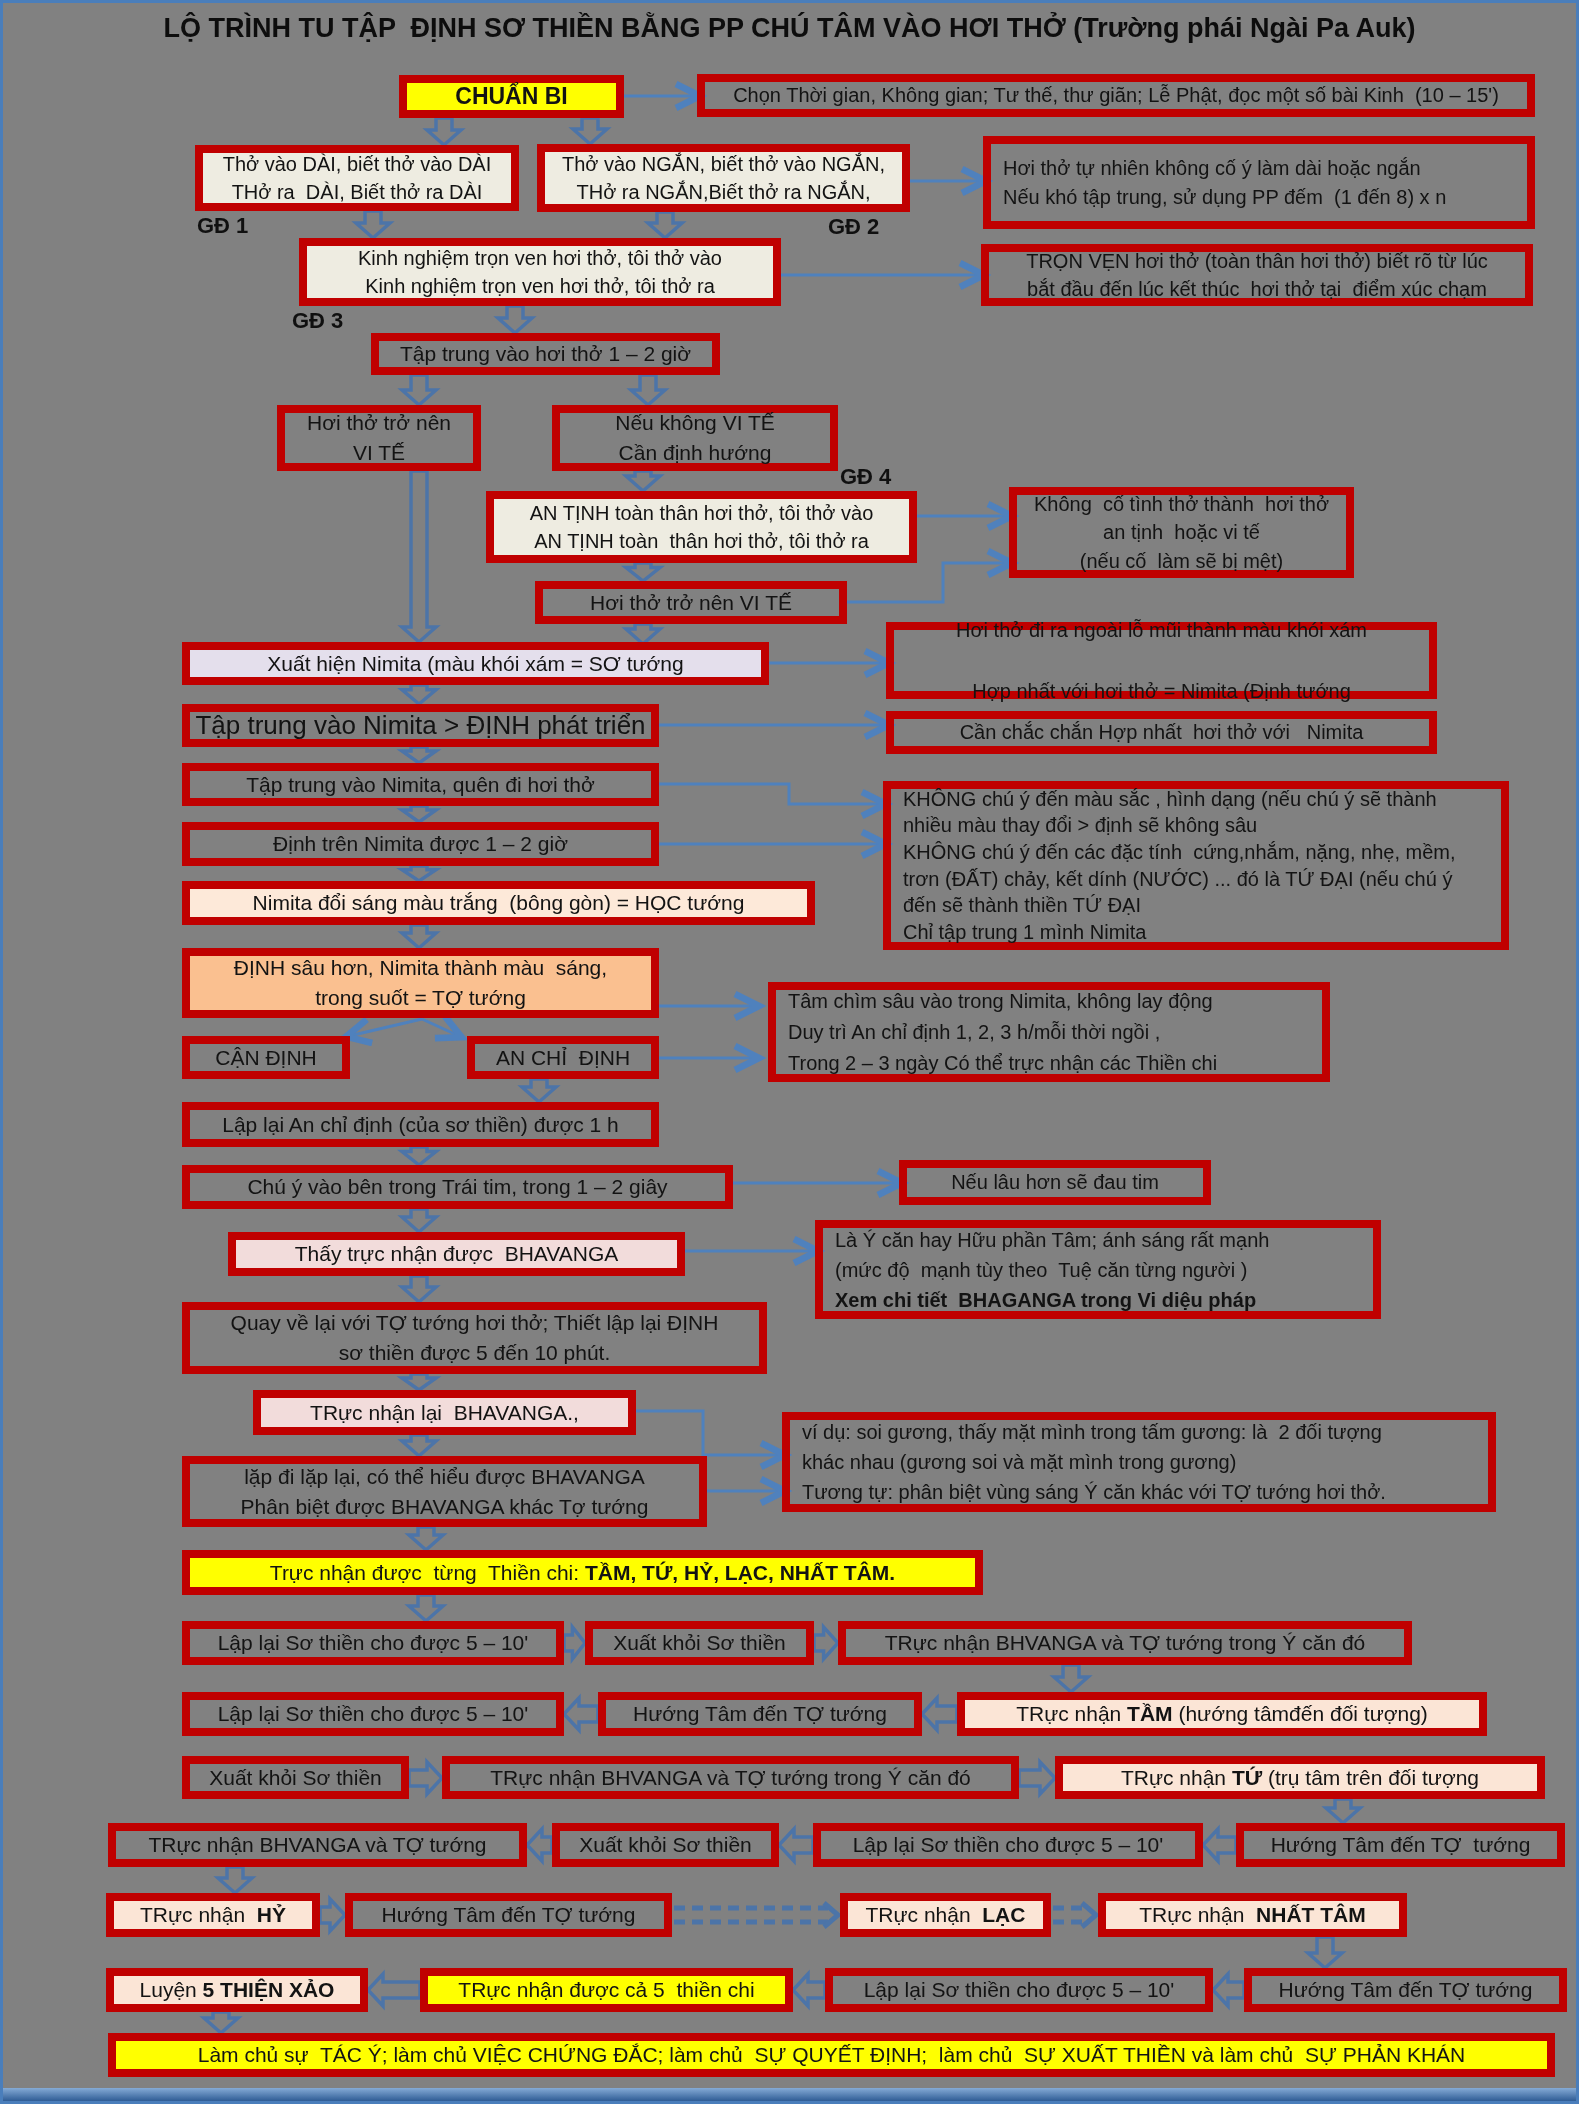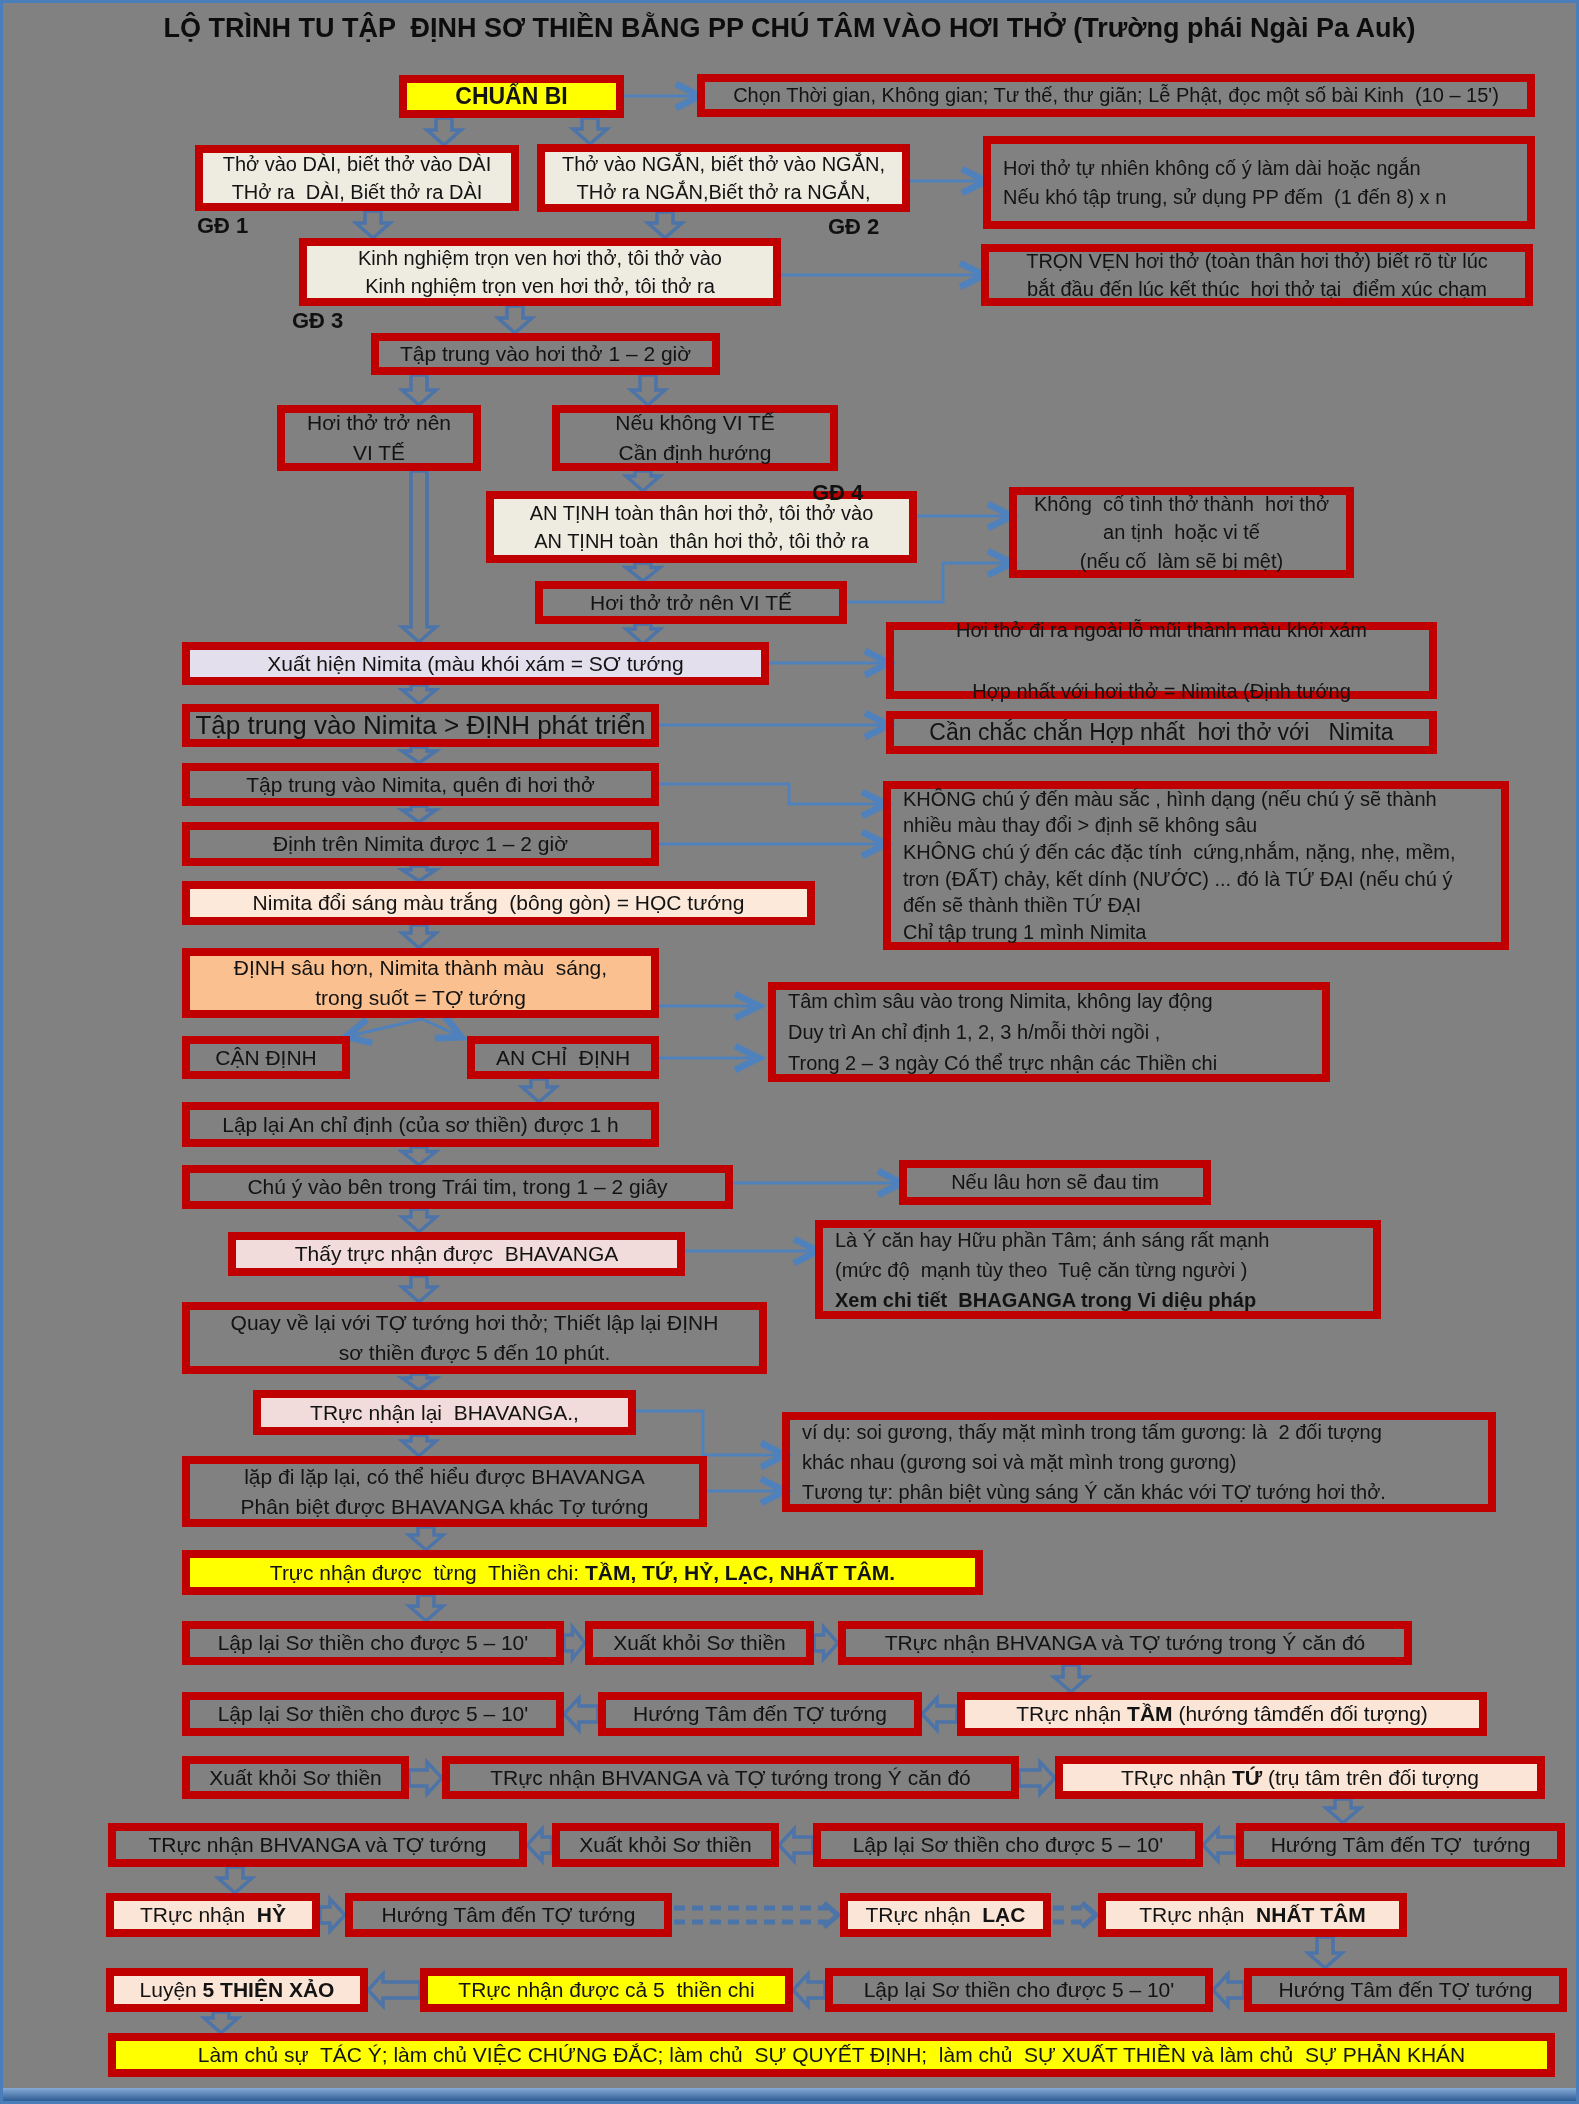--- a/index.html
+++ b/index.html
@@ -153,21 +153,21 @@
       <div class="box" style="left: 179px; top: 639px; width: 587px; height: 43px; background: rgb(228, 223, 236); font-size: 21px; border-color: rgb(192, 0, 0);">
         <div class="line"><span>Xuất hiện Nimita (màu khói xám = SƠ tướng</span></div>
       </div>
       <div class="box" style="left: 883px; top: 619px; width: 551px; height: 77px; background: transparent; font-size: 20px; border-color: rgb(192, 0, 0); gap: 32px;">
         <div class="line"><span>Hơi thở đi ra ngoài lỗ mũi thành màu khói xám</span></div>
         <div class="line"><span>Hợp nhất với hơi thở = Nimita (Định tướng</span></div>
       </div>
       <div class="box" style="left: 179px; top: 701px; width: 477px; height: 43px; background: transparent; font-size: 26px; border-color: rgb(192, 0, 0);">
         <div class="line"><span>Tập trung vào Nimita &gt; ĐỊNH phát triển</span></div>
       </div>
-      <div class="box" style="left: 883px; top: 708px; width: 551px; height: 43px; background: transparent; font-size: 23px; border-color: rgb(192, 0, 0);">
+      <div class="box" style="left: 883px; top: 708px; width: 551px; height: 43px; background: transparent; font-size: 20px; border-color: rgb(192, 0, 0);">
         <div class="line"><span>Cần chắc chắn Hợp nhất  hơi thở với   Nimita</span></div>
       </div>
       <div class="box" style="left: 179px; top: 760px; width: 477px; height: 43px; background: transparent; font-size: 21px; border-color: rgb(192, 0, 0);">
         <div class="line"><span>Tập trung vào Nimita, quên đi hơi thở</span></div>
       </div>
       <div class="box" style="left: 179px; top: 819px; width: 477px; height: 44px; background: transparent; font-size: 21px; border-color: rgb(192, 0, 0);">
         <div class="line"><span>Định trên Nimita được 1 – 2 giờ</span></div>
       </div>
       <div class="box left" style="left: 880px; top: 778px; width: 626px; height: 169px; background: transparent; font-size: 20px; border-color: rgb(192, 0, 0);">
         <div class="line" style="line-height: 1.33;"><span>KHÔNG chú ý đến màu sắc , hình dạng (nếu chú ý sẽ thành</span></div>
@@ -295,16 +295,16 @@
         <div class="line"><span>Hướng Tâm đến TỢ tướng</span></div>
       </div>
       <div class="box" style="left: 105px; top: 2030px; width: 1447px; height: 44px; background: rgb(255, 255, 0); font-size: 21px; border-color: rgb(192, 0, 0);">
         <div class="line"><span>Làm chủ sự  TÁC Ý; làm chủ VIỆC CHỨNG ĐẮC; làm chủ  SỰ QUYẾT ĐỊNH;  làm chủ  SỰ XUẤT THIỀN và làm chủ  SỰ PHẢN KHÁN</span></div>
       </div>
     </div>
   <div id="labels">
       <div class="glabel" style="left: 194px; top: 210px;">GĐ 1</div>
       <div class="glabel" style="left: 825px; top: 211px;">GĐ 2</div>
       <div class="glabel" style="left: 289px; top: 305px;">GĐ 3</div>
-      <div class="glabel" style="left: 809px; top: 461px; margin-top: 16px;">GĐ 4</div>
+      <div class="glabel" style="left: 837px; top: 461px;">GĐ 4</div>
     </div>
   <div class="bottom-band"></div>
 </div>
 
 </body></html>

